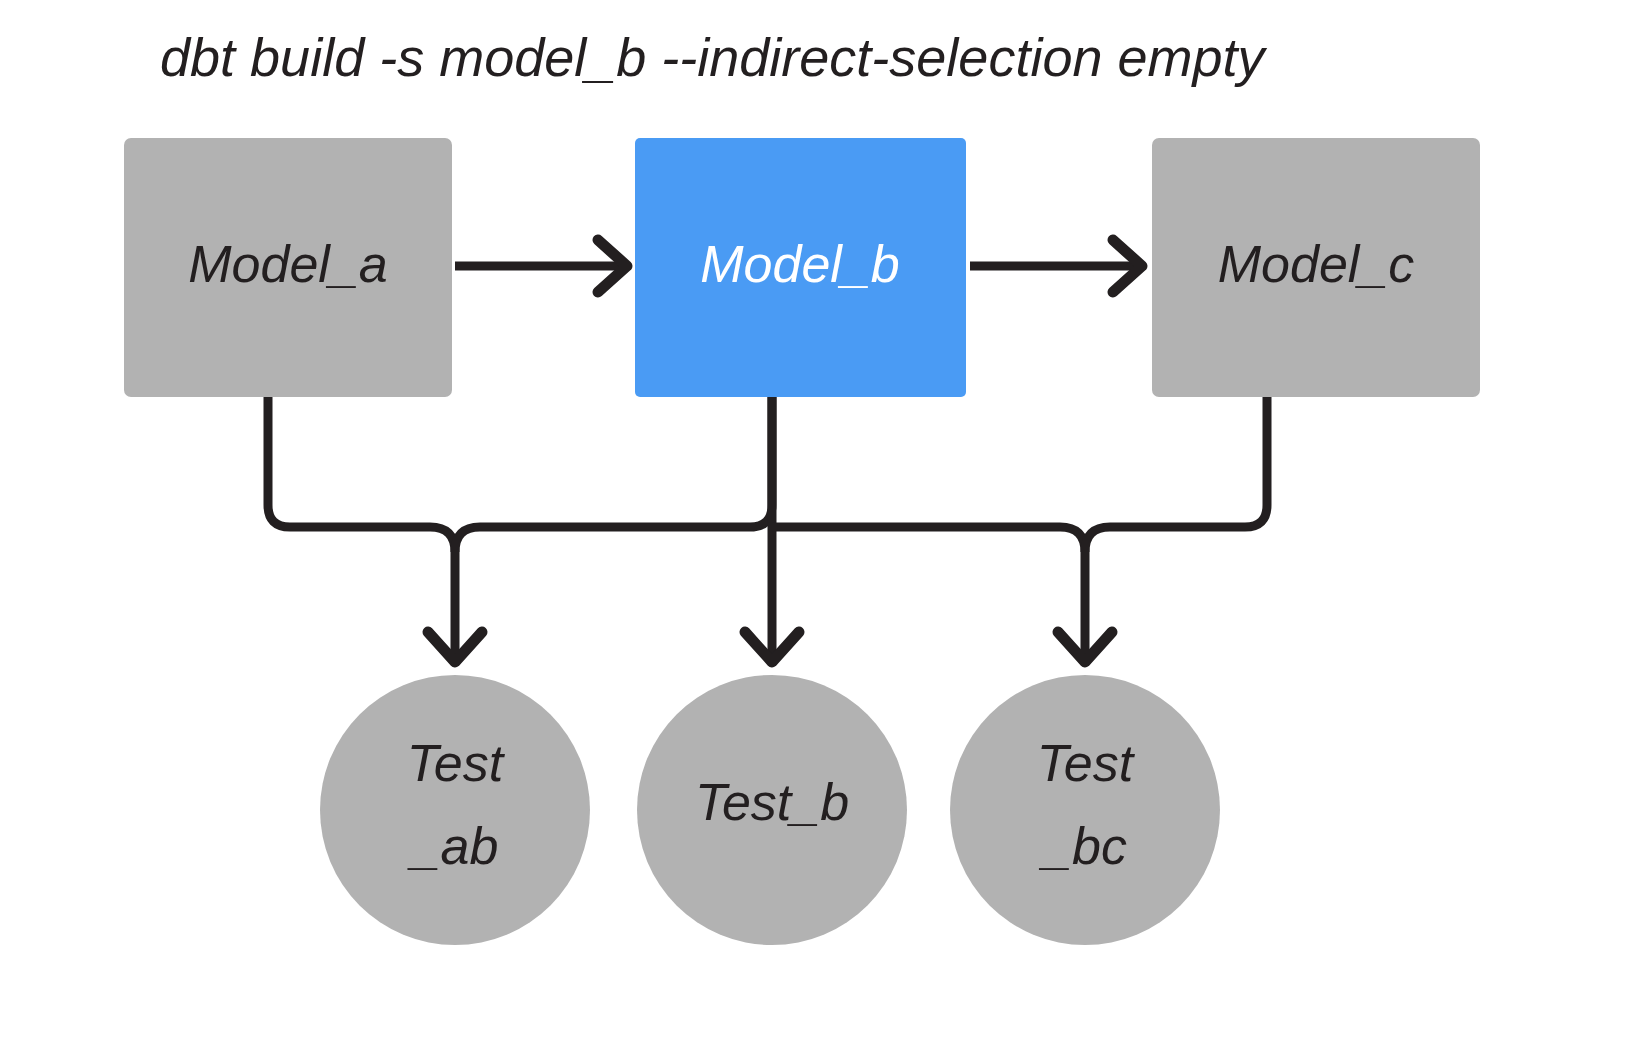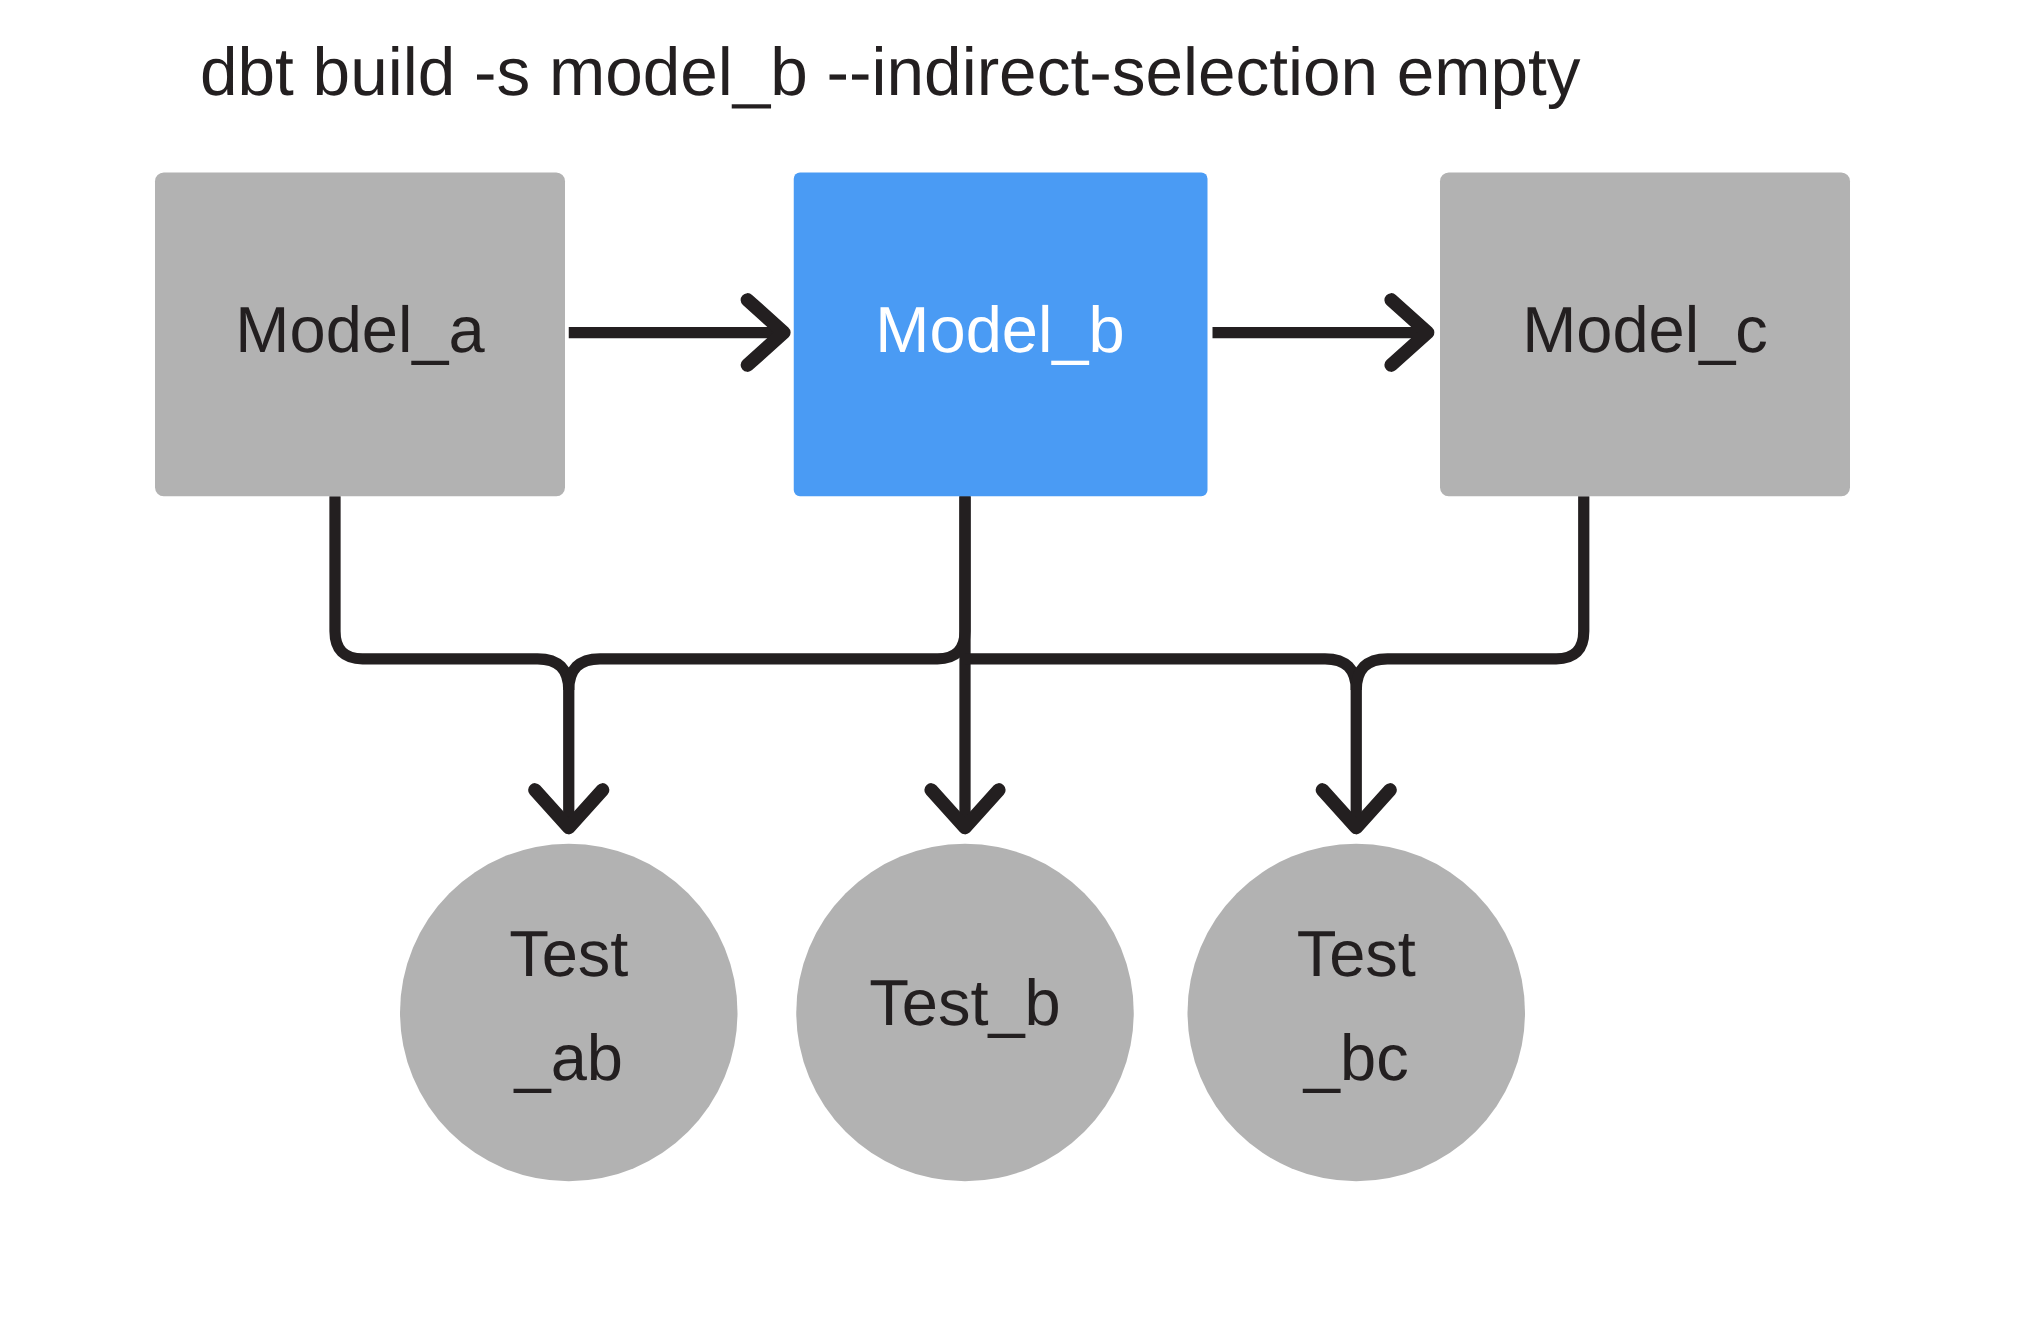--- a/index.html
+++ b/index.html
@@ -9,20 +9,21 @@
   }
   body {
     font-family: "Liberation Sans", sans-serif;
   }
   #canvas {
     position: relative;
     width: 1630px;
     height: 1060px;
     background: #ffffff;
     overflow: hidden;
+    font-style: italic;
   }
   #diagram-svg {
     position: absolute;
     left: 0;
     top: 0;
     width: 1630px;
     height: 1060px;
   }
   .node-label {
     font-family: "Liberation Sans", sans-serif;

